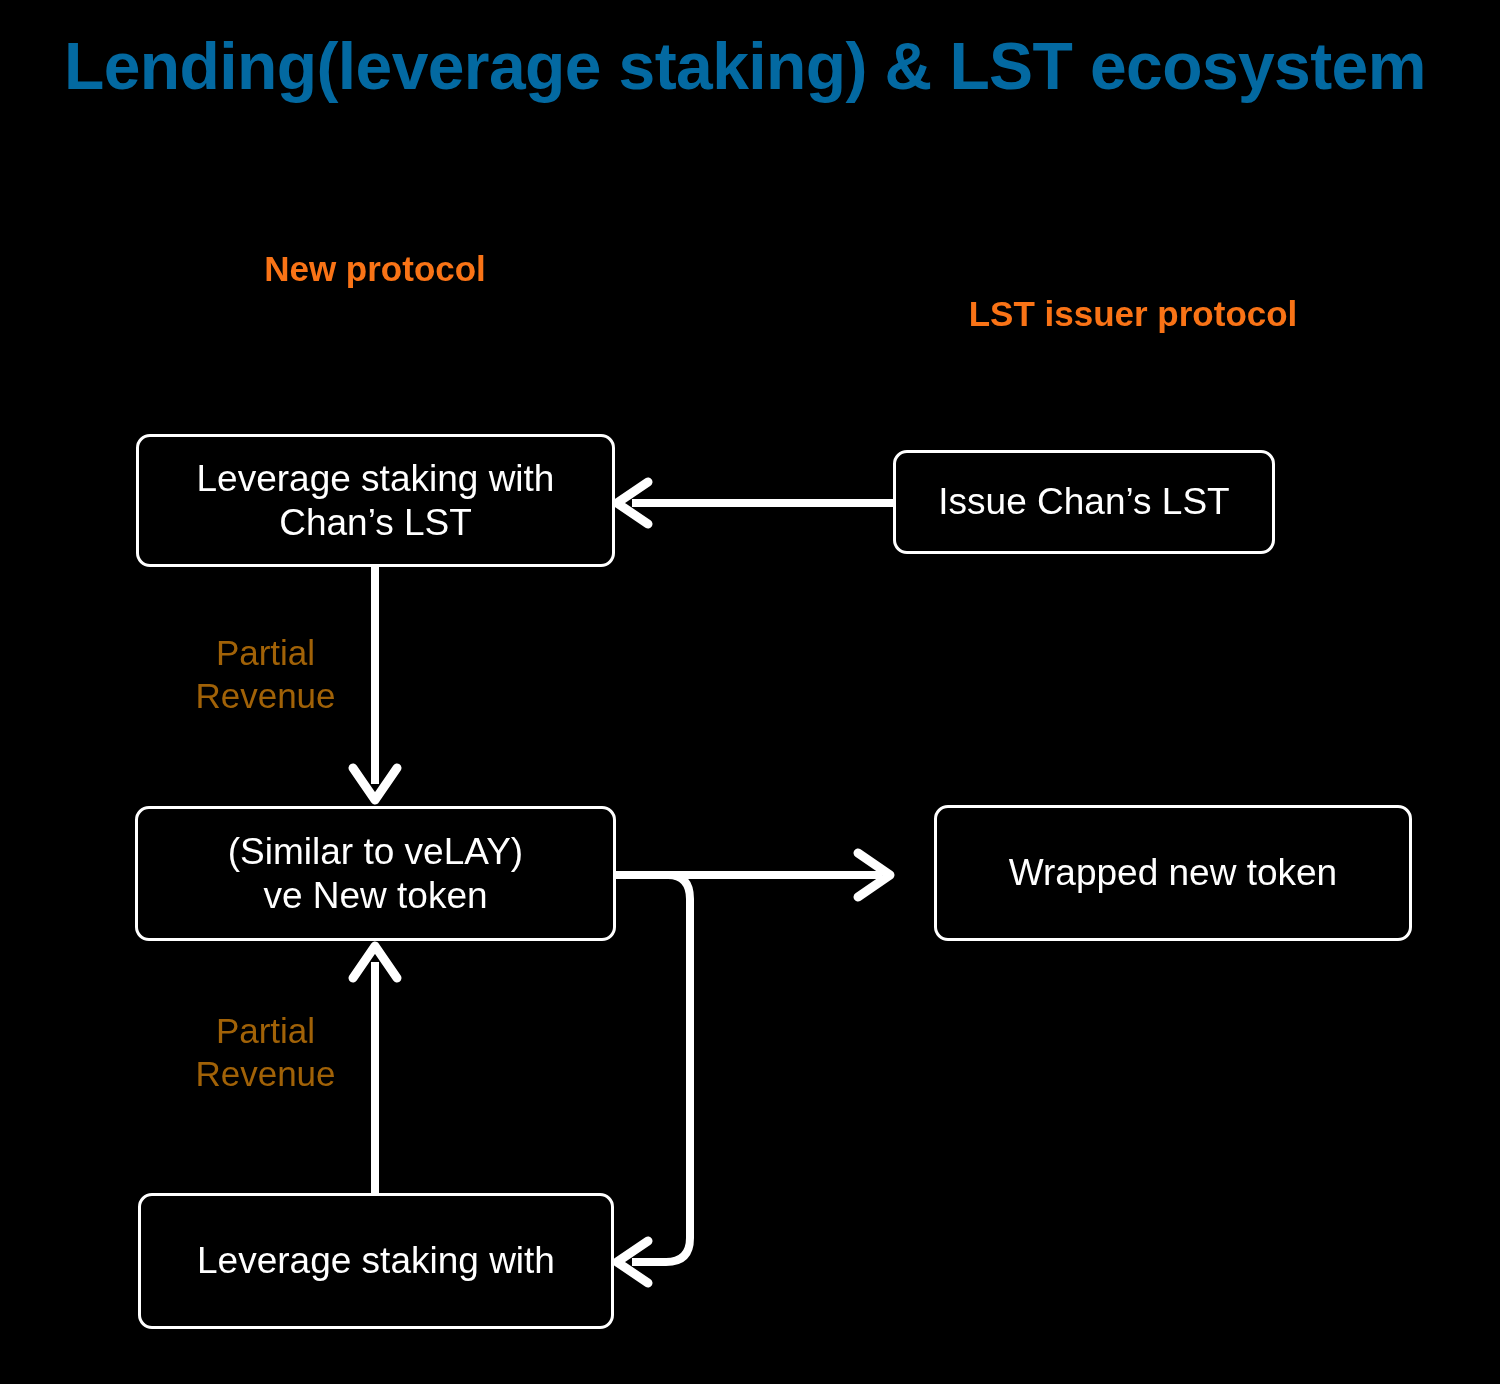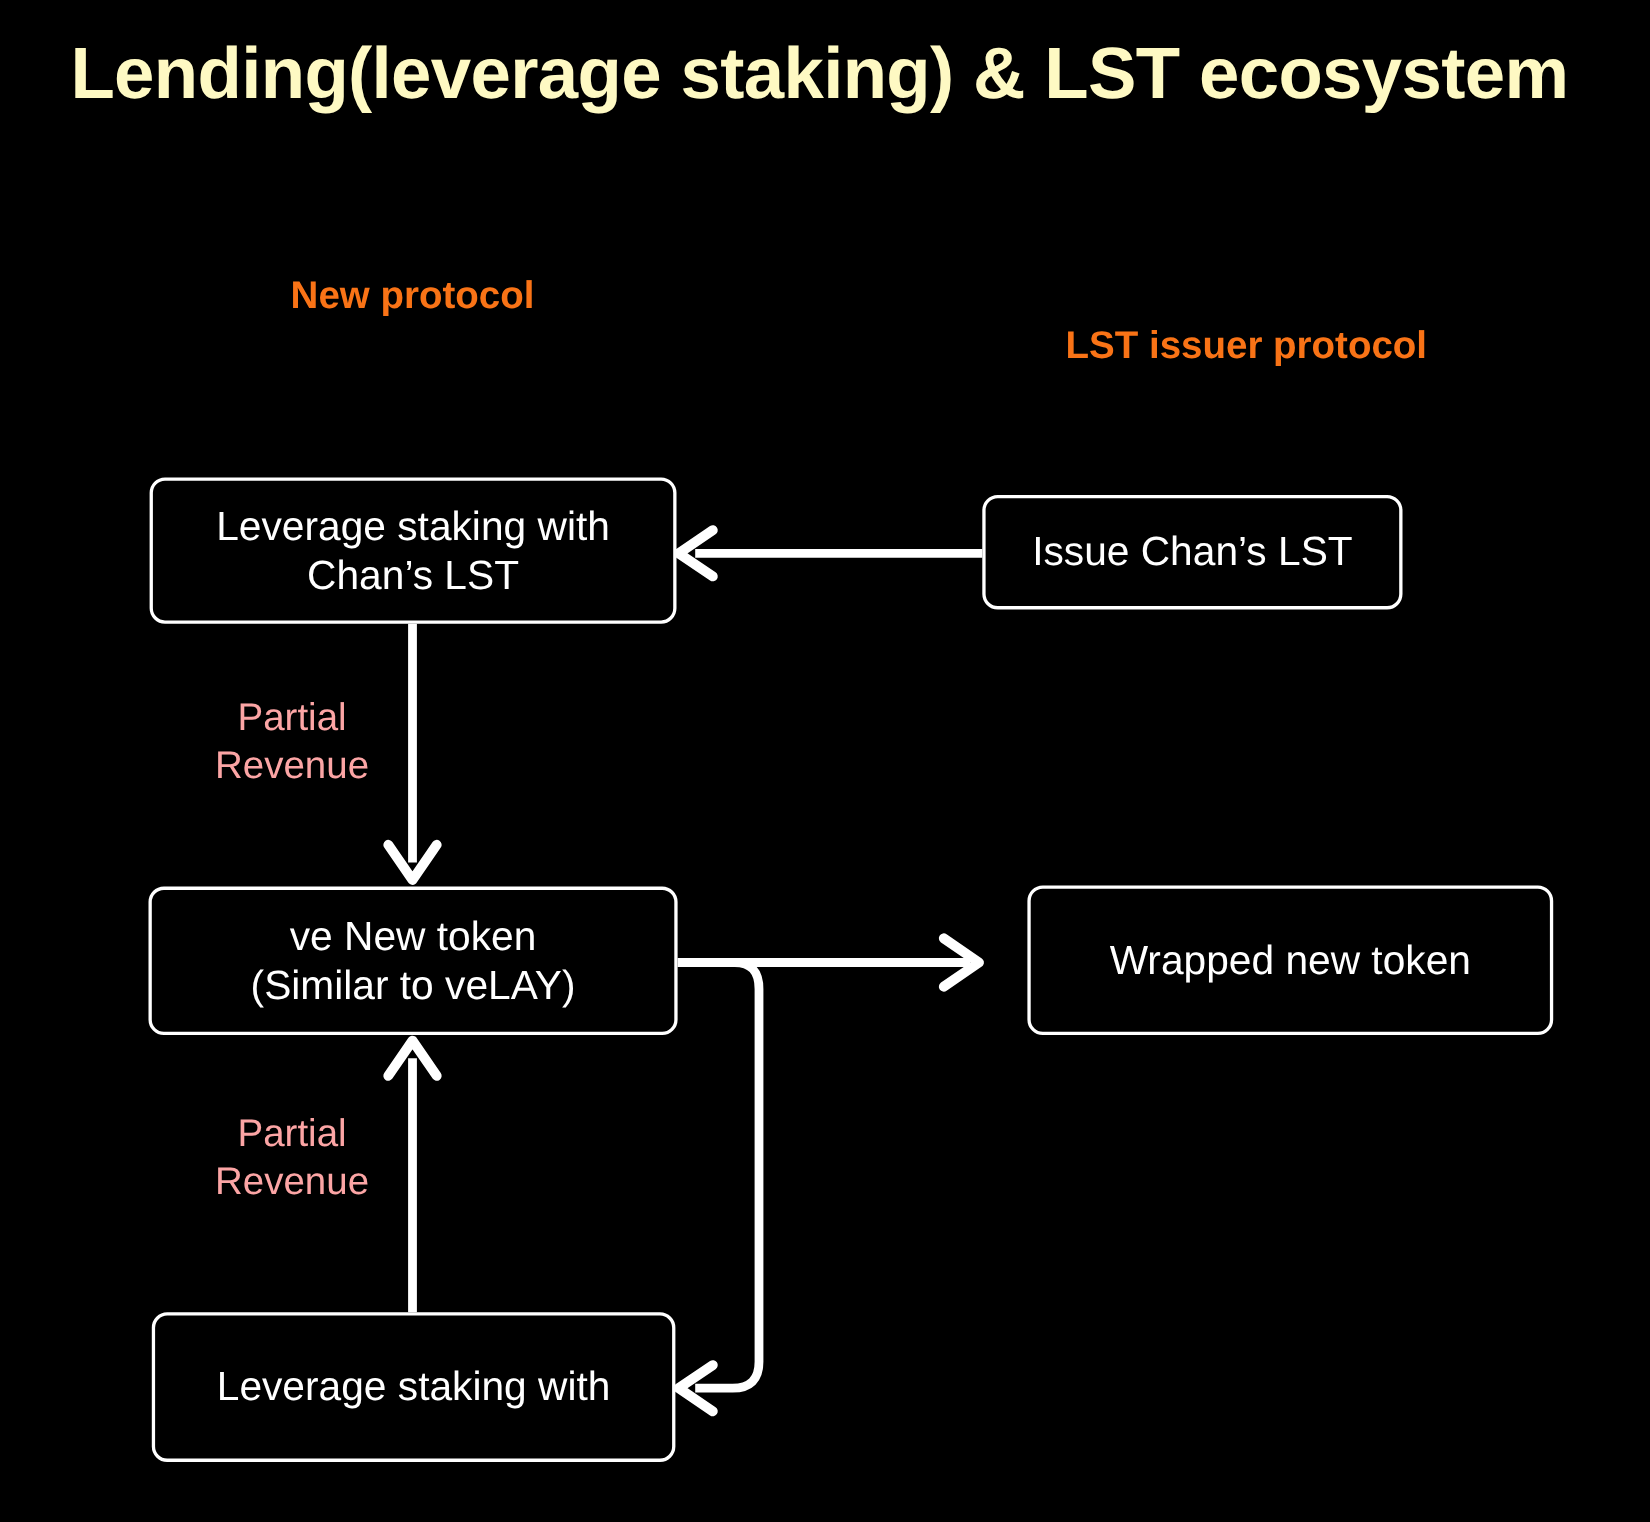--- a/index.html
+++ b/index.html
@@ -24,21 +24,21 @@
     height: 1384px;
     pointer-events: none;
   }
   .title {
     position: absolute;
     left: 64px;
     top: 28px;
     font-size: 66px;
     font-weight: 700;
     letter-spacing: -0.6px;
-    color: #fef9c3;
+    color: #0369a1;
     white-space: nowrap;
   }
   .col-header {
     position: absolute;
     font-size: 35px;
     font-weight: 700;
     color: #f97316;
     white-space: nowrap;
     text-align: center;
   }
@@ -67,21 +67,21 @@
   #node-leverage-chan   { left: 136px; top: 434px;  width: 479px; height: 133px; }
   #node-issue-chan      { left: 893px; top: 450px;  width: 382px; height: 104px; justify-content: center; }
   #node-ve-new-token    { left: 135px; top: 806px;  width: 481px; height: 135px; }
   #node-wrapped-token   { left: 898px; top: 805px;  width: 478px; height: 136px; margin-left: 36px; }
   #node-leverage-wrapped{ left: 138px; top: 1193px; width: 476px; height: 136px; }
 
   .edge-label {
     position: absolute;
     font-size: 35px;
     line-height: 1.23;
-    color: #fca5a5;
+    color: #a16207;
     text-align: center;
     white-space: nowrap;
     z-index: 2;
   }
   #label-partial-revenue-top    { left: 178px; top: 631px;  width: 175px; }
   #label-partial-revenue-bottom { left: 178px; top: 1009px; width: 175px; }
   .edge-label .ln { display: block; }
 </style>
 </head>
 <body>
@@ -131,22 +131,22 @@
   </div>
 
   <div class="node" id="node-issue-chan">
     <span class="lines">
       <span class="ln">Issue Chan’s LST</span>
     </span>
   </div>
 
   <div class="node" id="node-ve-new-token">
     <span class="lines">
+      <span class="ln">(Similar to veLAY)</span>
       <span class="ln">ve New token</span>
-      <span class="ln">(Similar to veLAY)</span>
     </span>
   </div>
 
   <div class="node" id="node-wrapped-token">
     <span class="lines">
       <span class="ln">Wrapped new token</span>
     </span>
   </div>
 
   <div class="node" id="node-leverage-wrapped">

